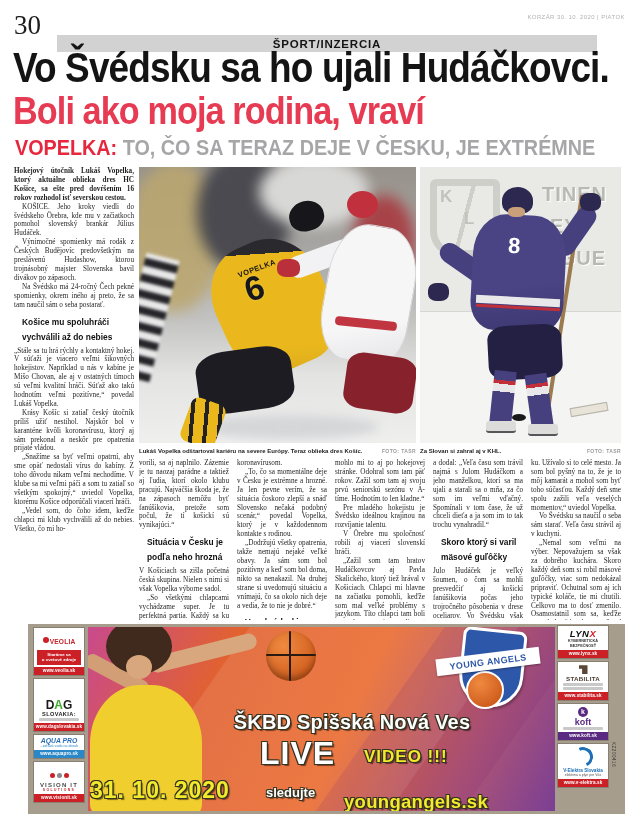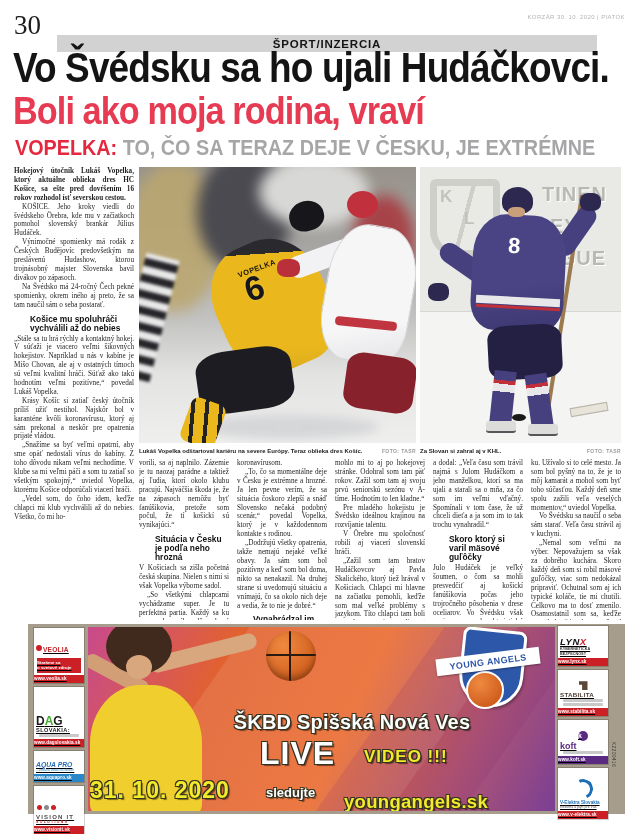--- a/index.html
+++ b/index.html
@@ -24,21 +24,21 @@
   .kicker .kname{color:#e6273d;}
   .kicker .ktext{color:#a6a6a8;}
 
   
   .col1{left:14px;top:167px;width:120px;height:453px;overflow:hidden;}
   .lead{font-size:9.4px;line-height:11.6px;font-weight:bold;color:#2b2b2b;margin:0 0 8px 0;
         text-align:justify;}
   .body p{font-family:"Liberation Serif",serif;font-size:7.2px;line-height:8.9px;color:#1f1f1f;
         text-align:justify;margin:0;}
   .body p + p{text-indent:8px;}
-  .colhead{font-size:8.4px;line-height:9px;font-weight:bold;color:#111;margin:5px 0 2px 16px;}
+  .colhead{font-size:8.4px;line-height:15px;font-weight:bold;color:#111;margin:5px 0 2px 8px;}
 
   .photo{overflow:hidden;background:#ddd;}
   .photo1{left:139px;top:167px;width:277px;height:276px;}
   .photo2{left:420px;top:167px;width:201px;height:276px;}
 
   .caprow{top:445px;height:11px;display:flex;align-items:center;}
   .cap1{left:139px;width:277px;}
   .cap2{left:420px;width:201px;}
   .cap{flex:1;font-size:6px;font-weight:bold;color:#1c1c1c;white-space:nowrap;overflow:hidden;}
   .credit{font-size:5px;font-weight:bold;color:#9a9a9a;letter-spacing:.4px;margin-left:4px;}
@@ -121,22 +121,22 @@
   .sv-stick{left:160px;top:28px;width:4px;height:212px;background:#9a7a4e;
         transform:rotate(9deg);transform-origin:top;}
   .sv-blade{left:150px;top:238px;width:36px;height:7px;background:#e8e4da;
         border:1px solid #b9b5aa;transform:rotate(-10deg);}
   .sv-puck{left:92px;top:247px;width:14px;height:7px;background:#1a1a1a;border-radius:50%;}
 
   
   .adstrip{left:28px;top:624px;width:597px;height:190px;background:#a79d8c;}
   .adcolL{left:6px;top:4px;width:50px;display:flex;flex-direction:column;gap:4px;}
   .adcolR{left:530px;top:2px;width:50px;display:flex;flex-direction:column;gap:4px;}
-  .adcard{background:#fff;box-shadow:0 0 0 1px rgba(0,0,0,.18);padding:10px 2px 0 2px;
-          text-align:left;overflow:hidden;text-decoration:underline;}
+  .adcard{background:#fff;box-shadow:0 0 0 1px rgba(0,0,0,.18);padding:2px 2px 0 2px;
+          text-align:center;overflow:hidden;}
   .adurl{margin:2px -2px 0 -2px;height:8px;line-height:8px;font-size:4.6px;font-weight:bold;
          color:#fff;background:#cc2027;letter-spacing:.1px;}
   .blurline{height:3px;background:#c9c9c9;margin:1px 3px;border-radius:1px;}
   .vcircle{display:inline-block;width:6px;height:6px;border-radius:50%;background:#cc2027;
          vertical-align:middle;margin-right:1px;}
   .vbrand{font-size:6.6px;font-weight:bold;color:#c2242b;letter-spacing:.2px;}
   .vtag{background:#cc2027;color:#fff;font-size:4.4px;line-height:5.4px;font-weight:bold;
          margin:2px 1px 0 1px;padding:2px 0;}
   .dagbrand{font-size:12px;font-weight:bold;color:#1a1a1a;line-height:11px;margin-top:19px;}
   .dagA{color:#3fae2a;}

